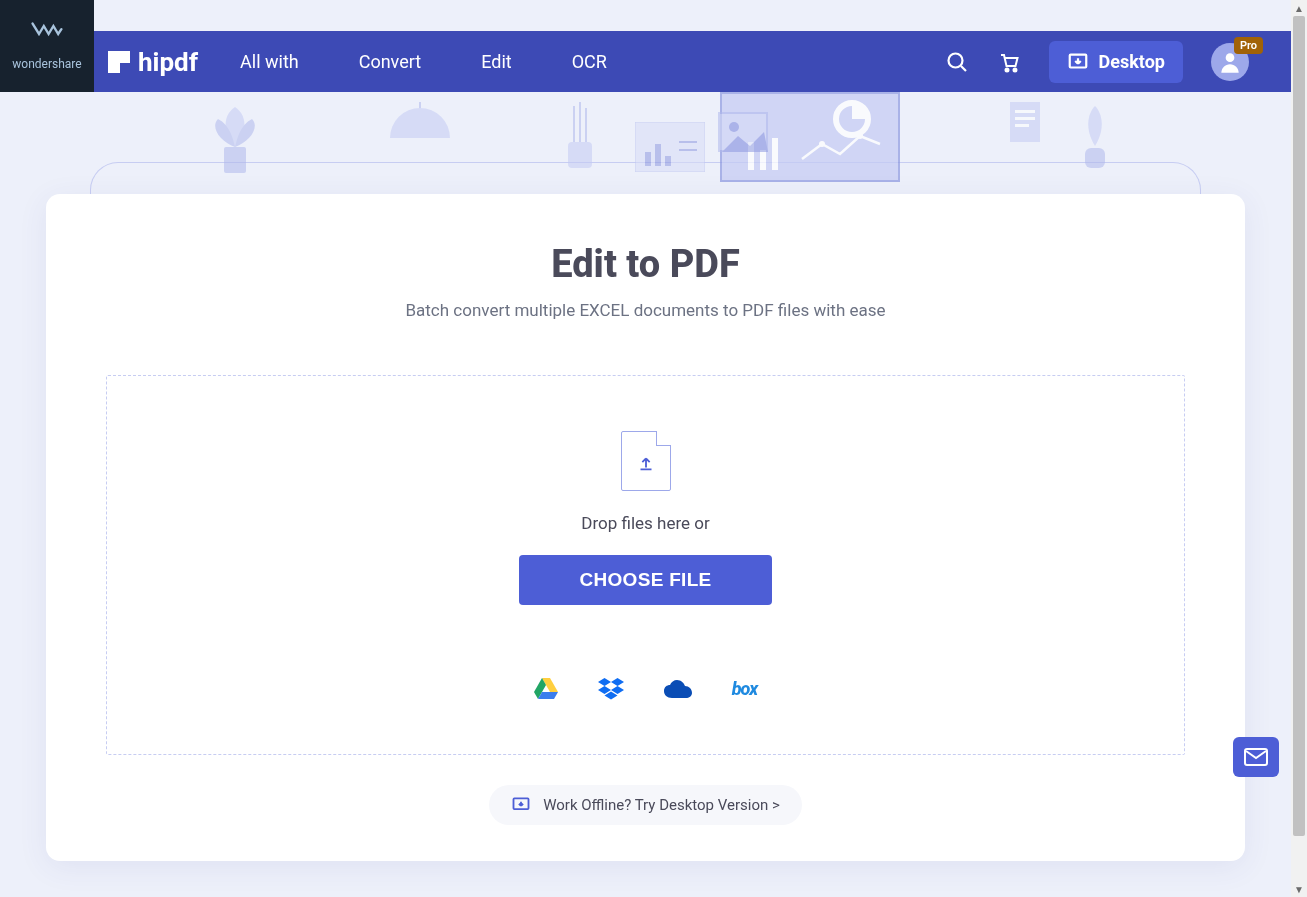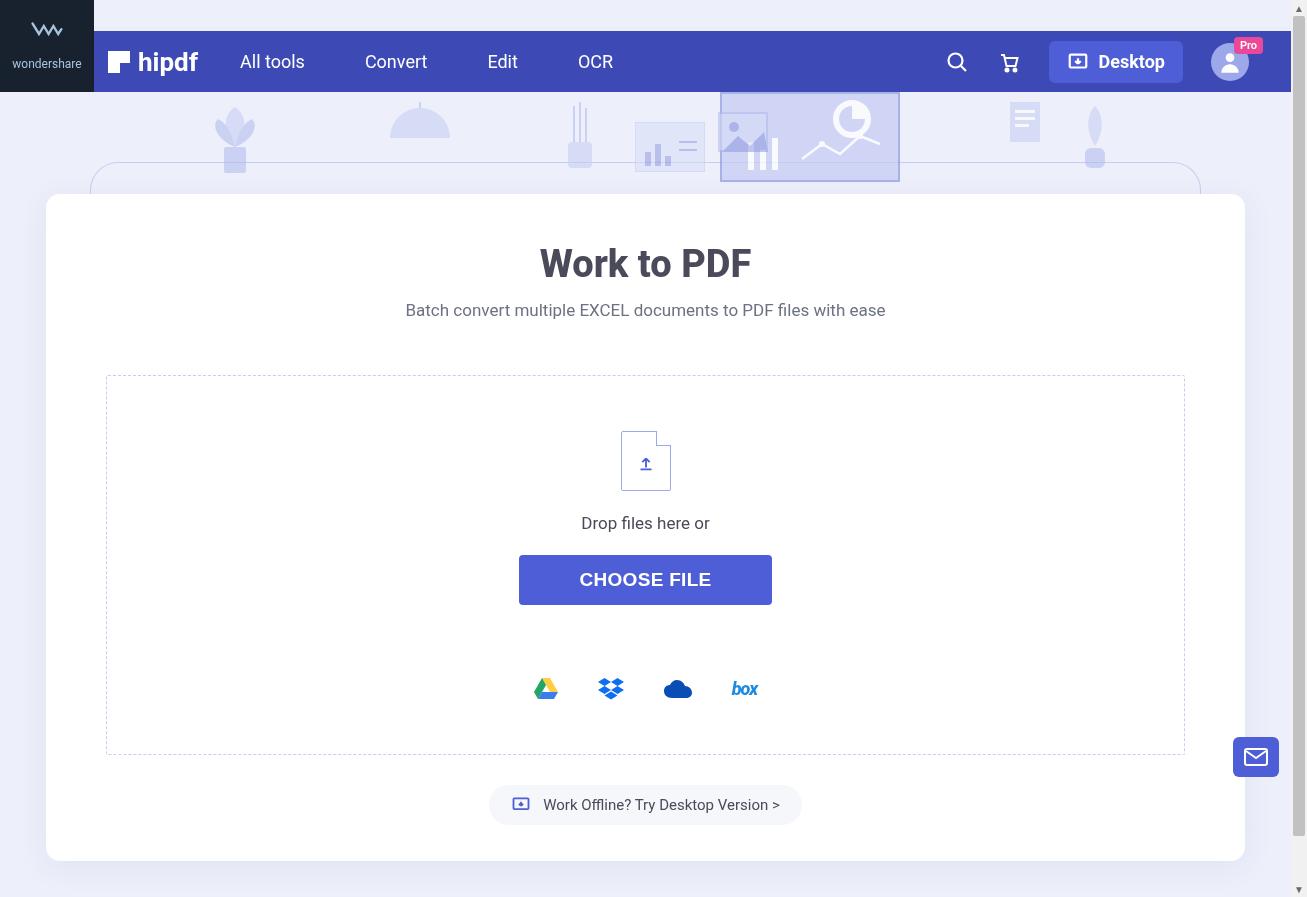--- a/index.html
+++ b/index.html
@@ -88,21 +88,21 @@
   }
   .avatar-wrap { position: relative; }
   .avatar {
     width: 38px; height: 38px; border-radius: 50%;
     background: #9da8ea;
     display:flex; align-items:center; justify-content:center;
     cursor: pointer;
   }
   .pro-badge {
     position: absolute; top: -6px; right: -14px;
-    background: #ec4899; color: #fff;
+    background: #a16207; color: #fff;
     font-size: 11px; font-weight: 600;
     padding: 2px 6px; border-radius: 4px;
   }
 
   
   .hero-bg {
     height: 110px;
     position: relative;
     overflow: visible;
   }
@@ -253,21 +253,21 @@
     <svg class="ws-logo-icon" viewBox="0 0 40 22">
         <path d="M2 3 L10 16 L16 6 L22 16 L28 6 L34 16 L38 10" stroke="#a8c3dc" stroke-width="3" fill="none" stroke-linecap="round"></path>
       </svg>
     <span>wondershare</span>
   </div>
   <div class="hipdf-logo">
     <span class="hipdf-mark"></span>
     <span>hipdf</span>
   </div>
   <div class="nav-links">
-    <span class="nav-link">All tools</span>
+    <span class="nav-link">All with</span>
     <span class="nav-link">Convert</span>
     <span class="nav-link">Edit</span>
     <span class="nav-link">OCR</span>
   </div>
   <div class="nav-right">
     <span class="icon-btn">
       <svg width="24" height="24" viewBox="0 0 24 24" fill="none" stroke="#fff" stroke-width="2.2">
           <circle cx="10.5" cy="10.5" r="7"></circle>
           <line x1="16" y1="16" x2="21" y2="21"></line>
         </svg>
@@ -350,21 +350,21 @@
         <rect x="5" y="22" width="14" height="3" fill="#fff"></rect>
       </svg>
   </div>
   <svg class="deco deco-pen" viewBox="0 0 40 70">
       <path d="M20 4 C28 12 30 28 20 44 C10 28 12 12 20 4 Z" fill="#c4cbf4"></path>
       <rect x="10" y="46" width="20" height="20" rx="6" fill="#b0b9ec"></rect>
     </svg>
 </div>
 
 <div class="card">
-  <h1 class="page-title">Work to PDF</h1>
+  <h1 class="page-title">Edit to PDF</h1>
   <p class="subtitle">Batch convert multiple EXCEL documents to PDF files with ease</p>
 
   <div class="dropzone">
     <div class="upload-icon-box">
       <svg class="upload-arrow" viewBox="0 0 24 24" fill="none" stroke="currentColor" stroke-width="2">
           <path d="M12 18V8m0 0l-4 4m4-4l4 4M6 20h12"></path>
         </svg>
     </div>
     <div class="drop-text">Drop files here or</div>
     <button class="choose-btn">CHOOSE FILE</button>

